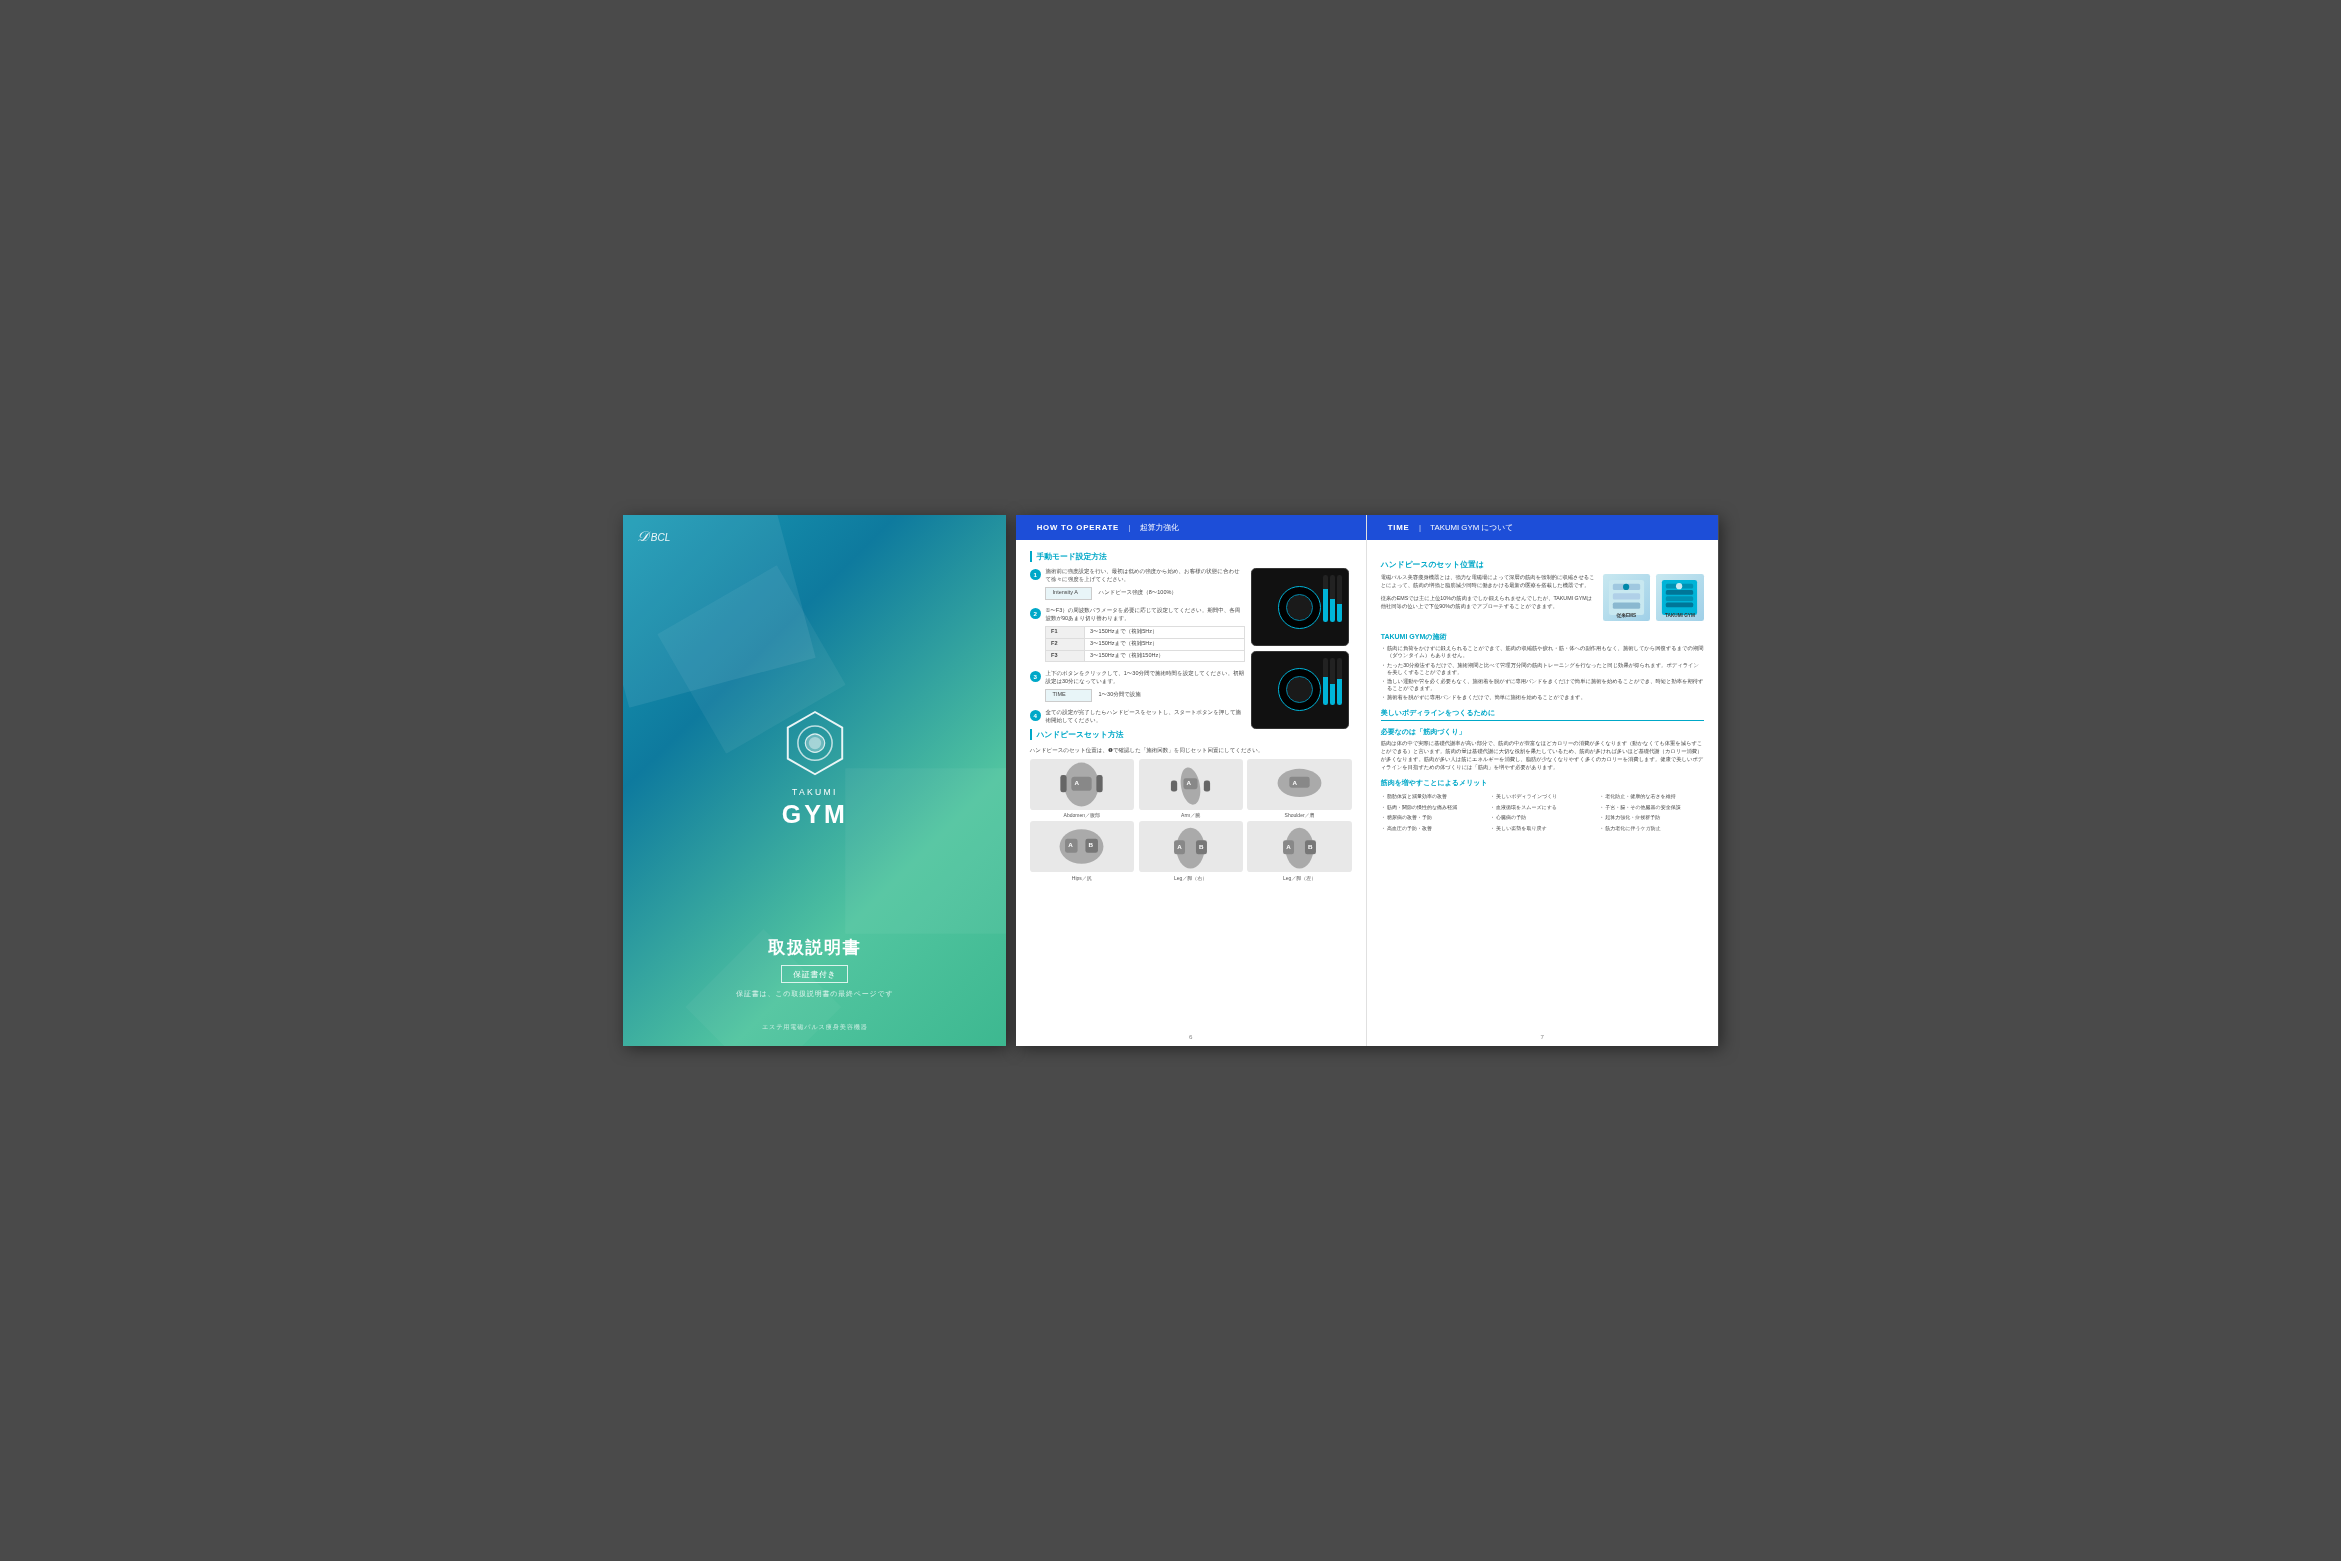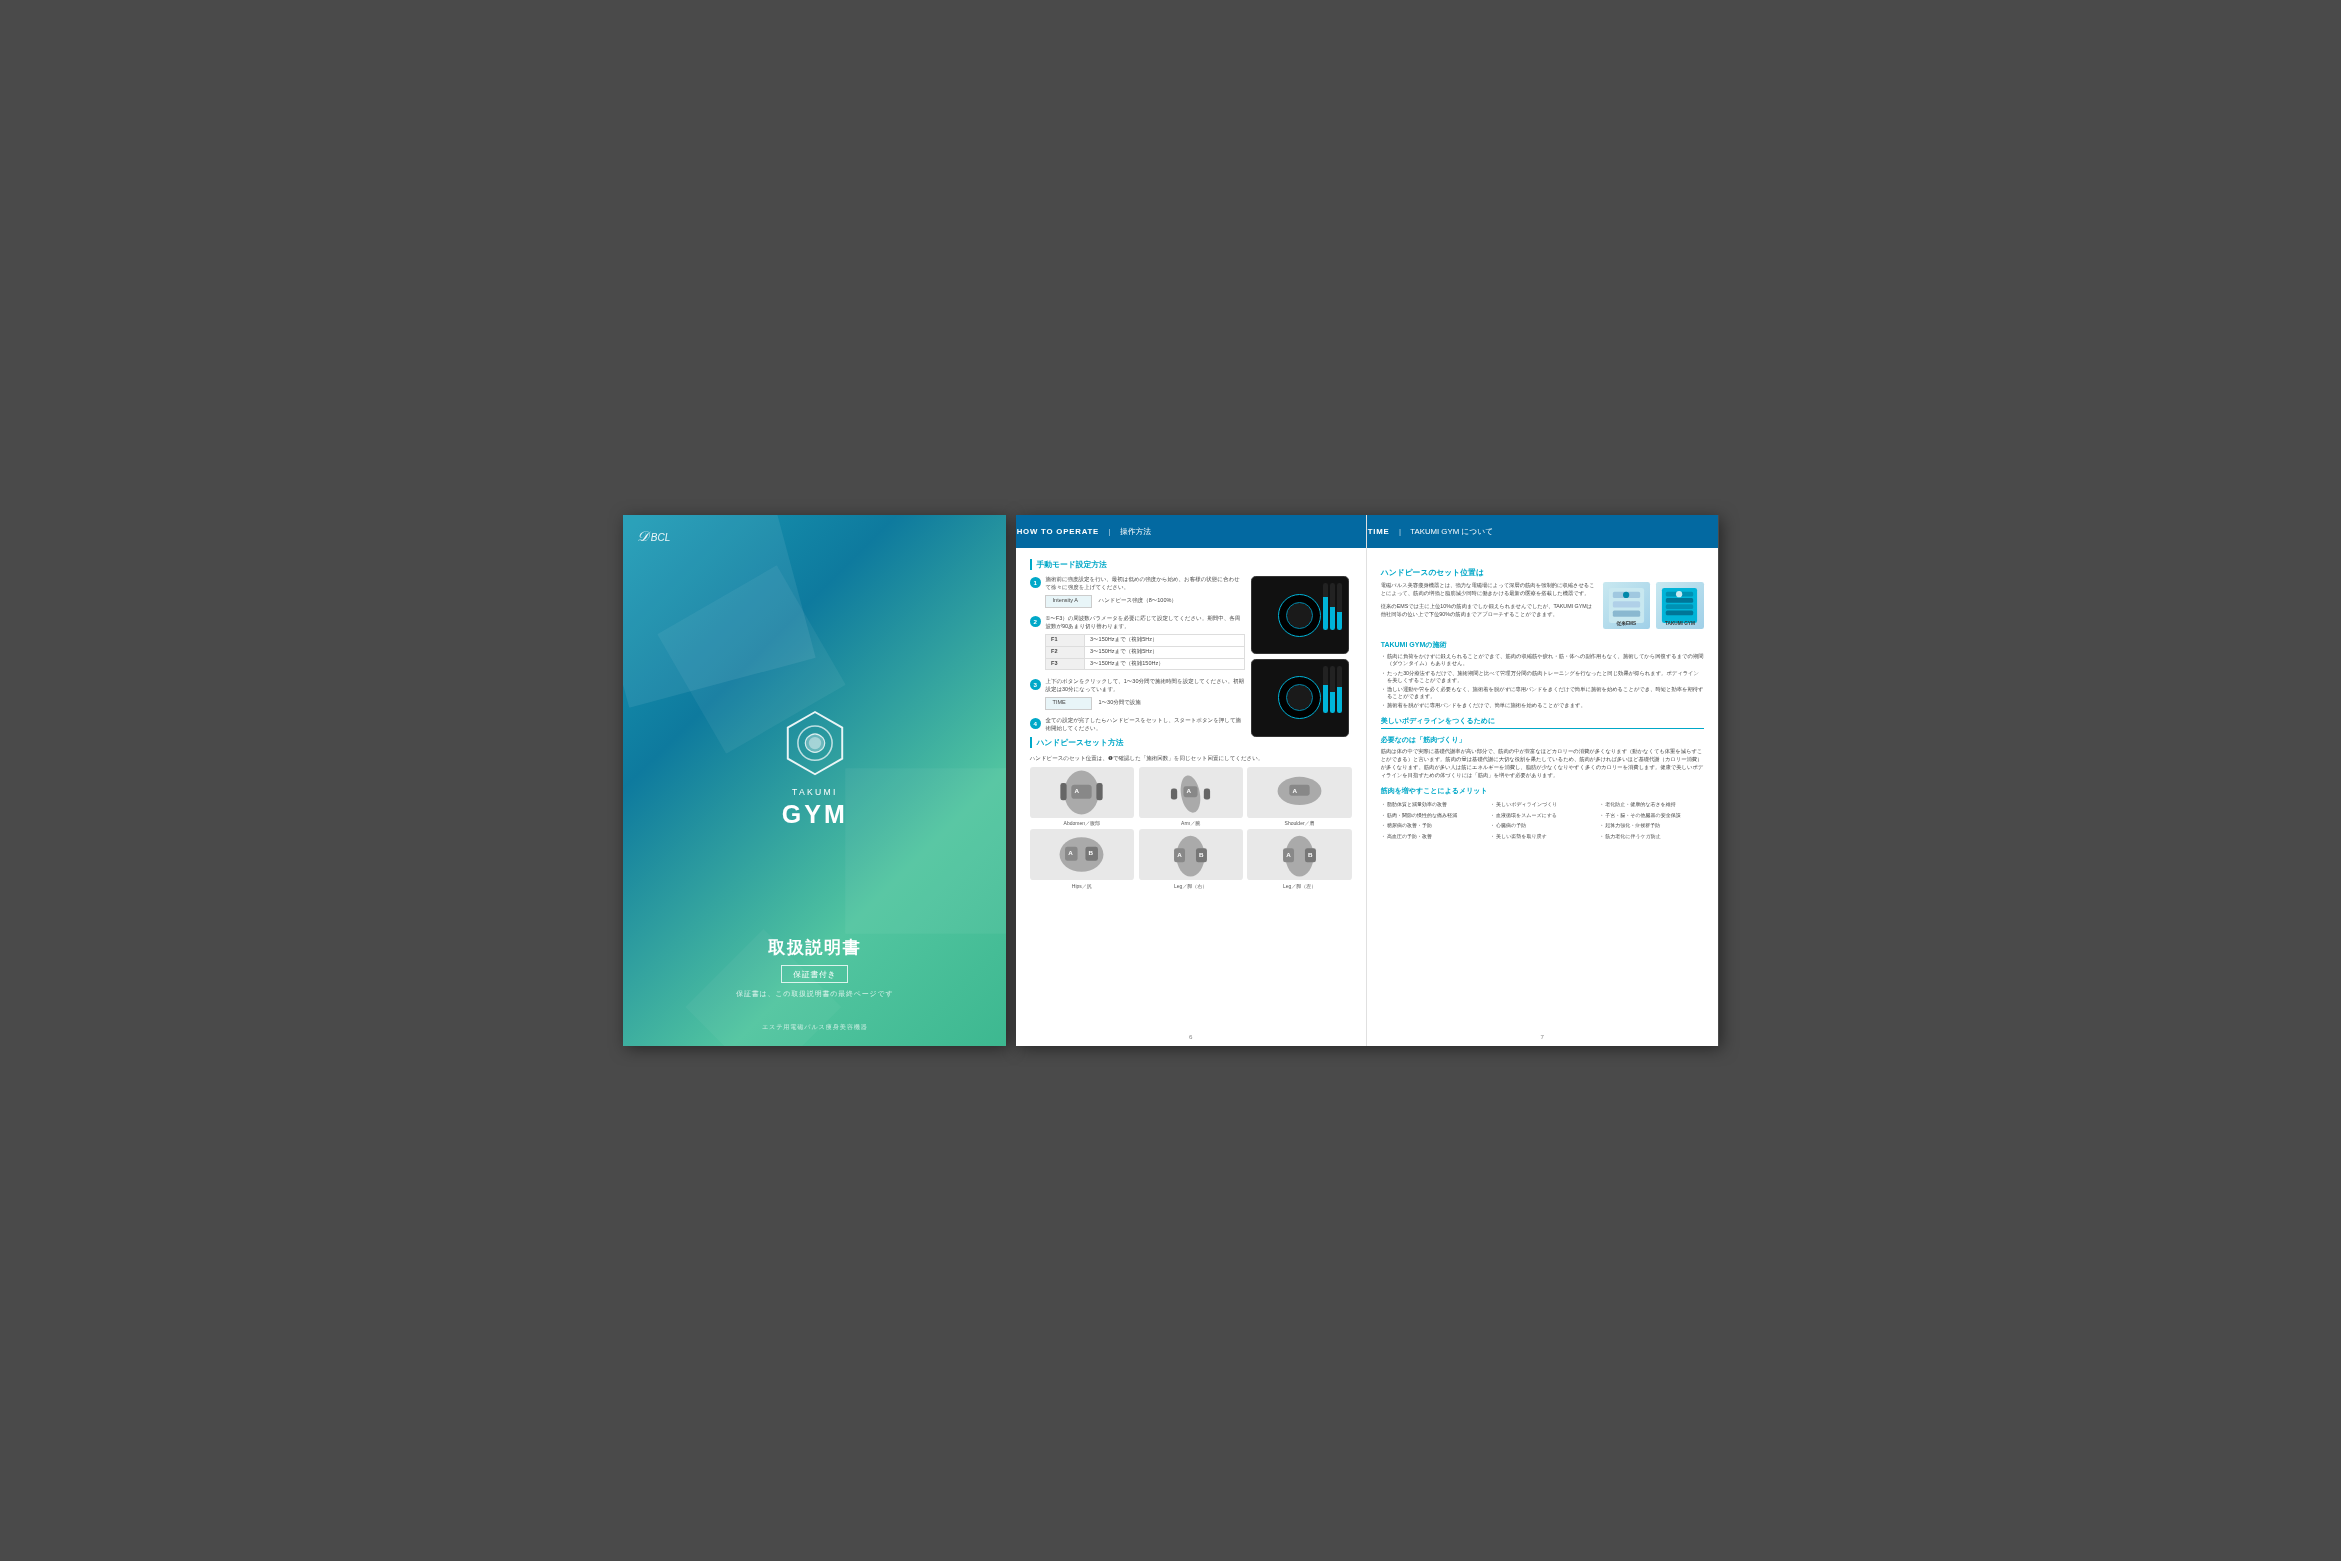--- a/index.html
+++ b/index.html
@@ -203,25 +203,25 @@
     
     .inner-right {
       width: 351px;
       height: 531px;
       background: white;
       overflow: hidden;
       position: relative;
     }
 
     .page-header {
-      height: 33px;
-      background: #0369a1;
-      display: flex;
-      align-items: center;
-      padding: 0 1px;
+      height: 25px;
+      background: #1d4ed8;
+      display: flex;
+      align-items: center;
+      padding: 0 21px;
       gap: 9.4px;
     }
 
     .page-header-title {
       color: white;
       font-size: 7.8px;
       font-weight: 700;
       letter-spacing: 0.8px;
     }
 
@@ -574,21 +574,21 @@
 
     <div class="cover-bottom-text">エステ用電磁パルス痩身美容機器</div>
   </div>
 
   <div class="spread-pages">
 
     <div class="inner-left">
       <div class="page-header">
         <span class="page-header-title">HOW TO OPERATE</span>
         <span class="page-header-divider">|</span>
-        <span class="page-header-jp">操作方法</span>
+        <span class="page-header-jp">起算力強化</span>
       </div>
 
       <div class="page-content">
 
         <div class="section-title">手動モード設定方法</div>
 
         <div class="device-display">
           <div class="device-panel">
             <div class="device-circle">
               <div class="device-circle-inner"></div>

